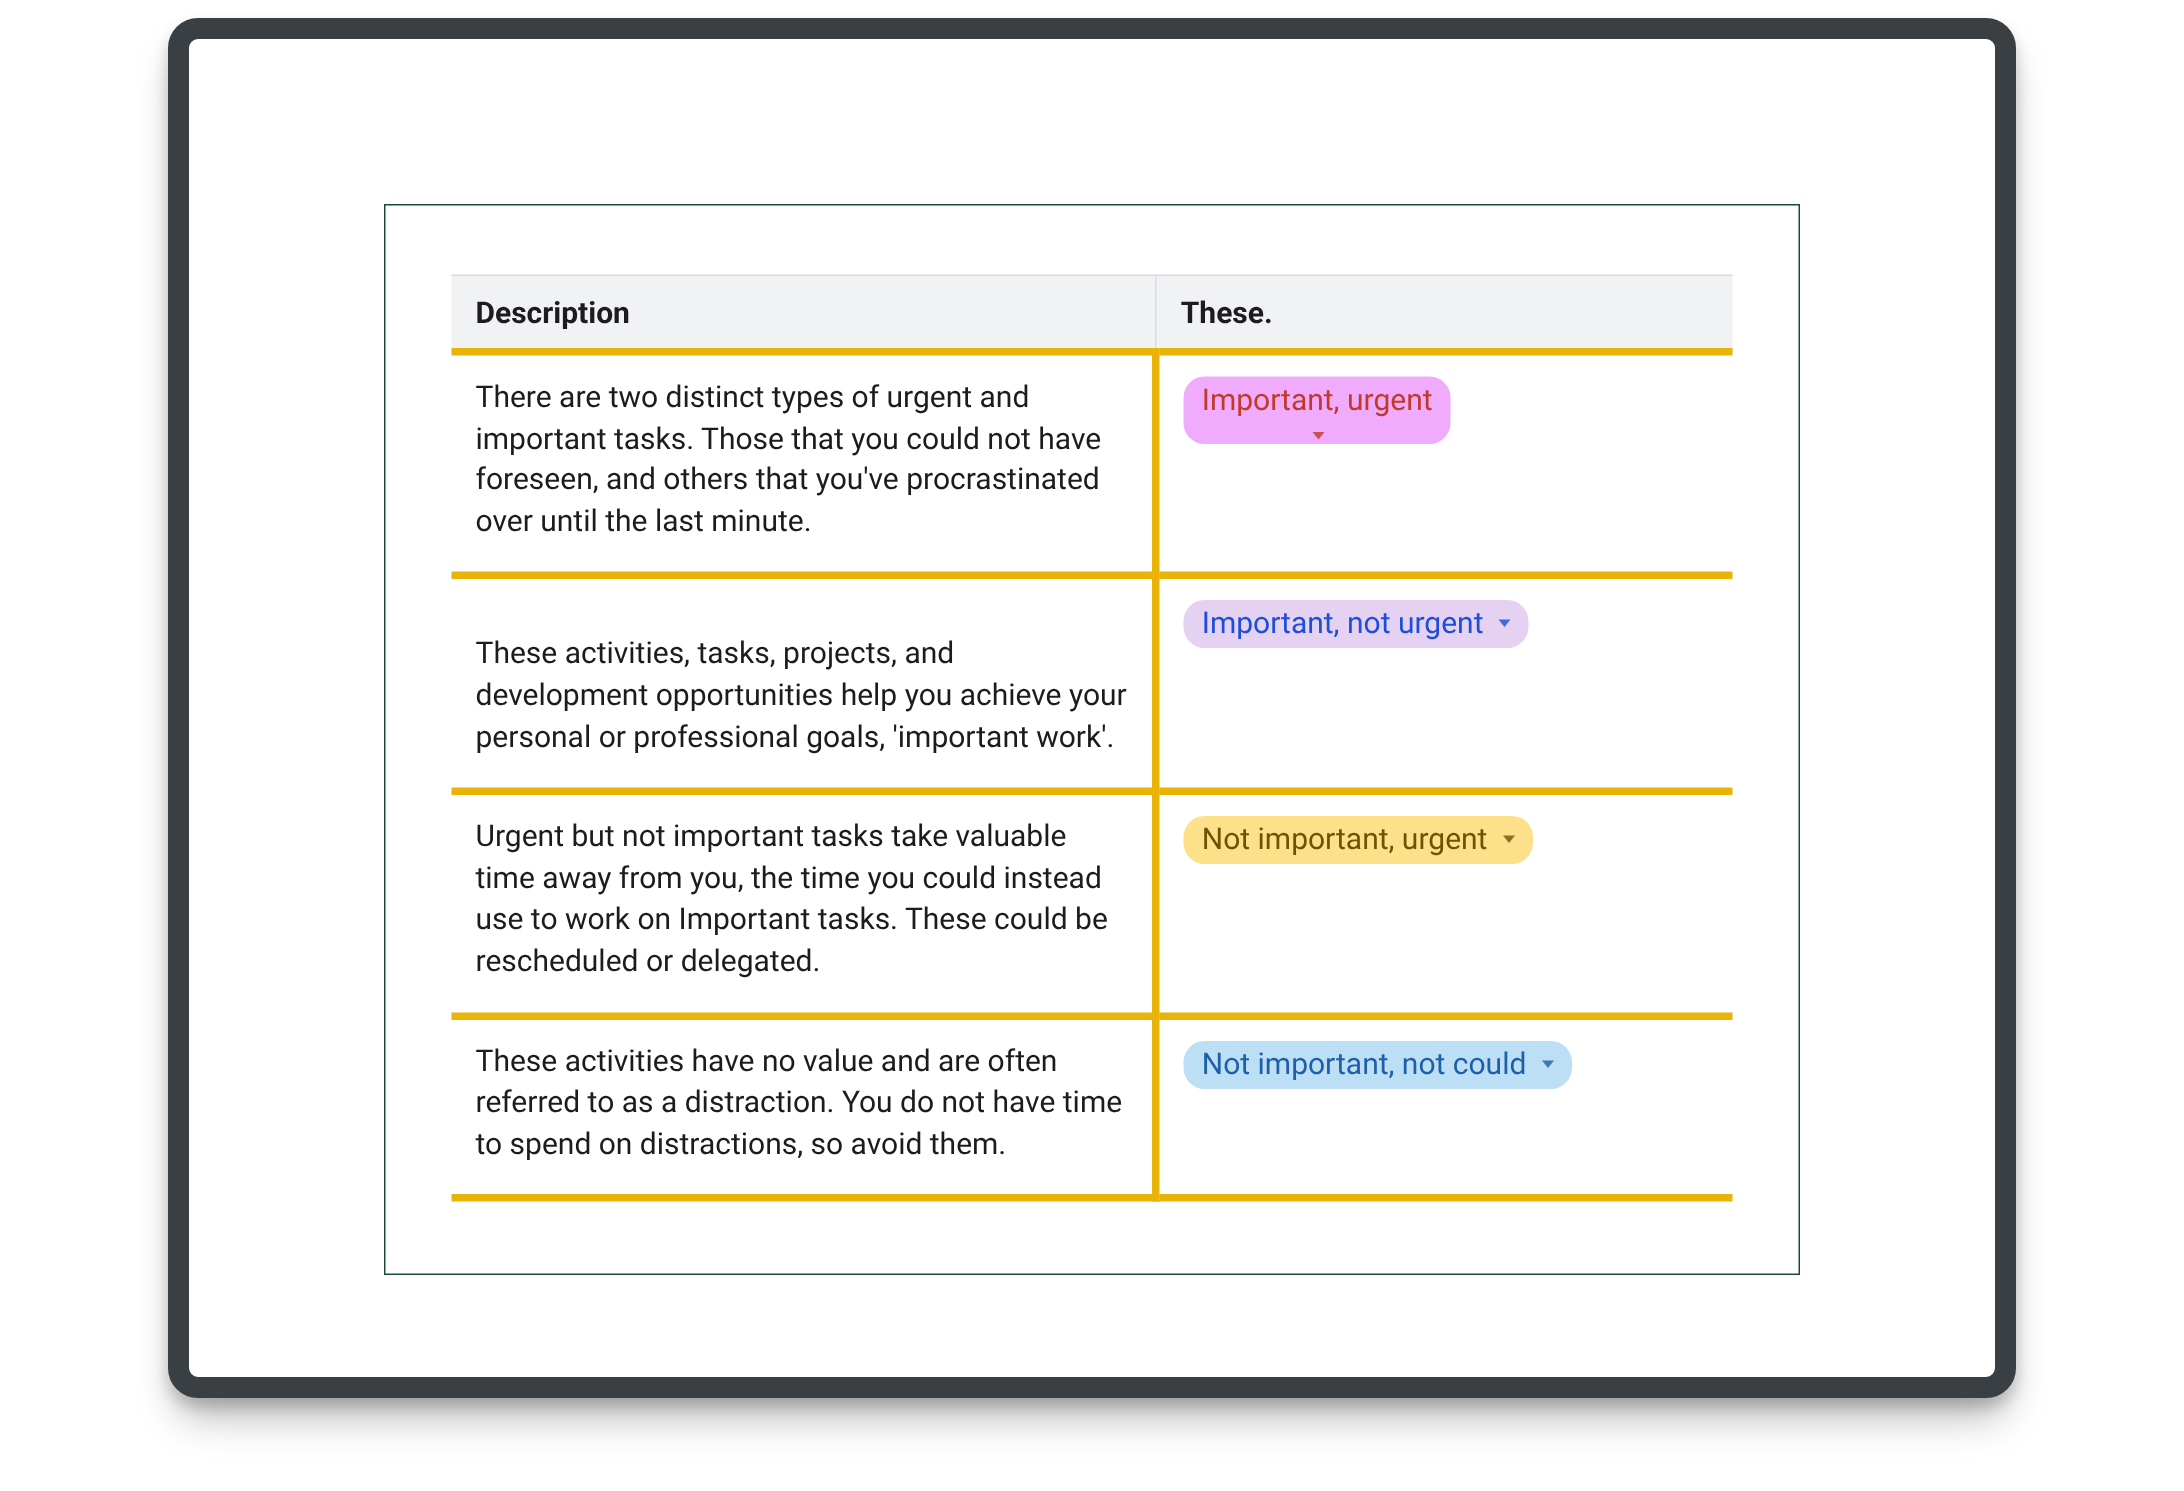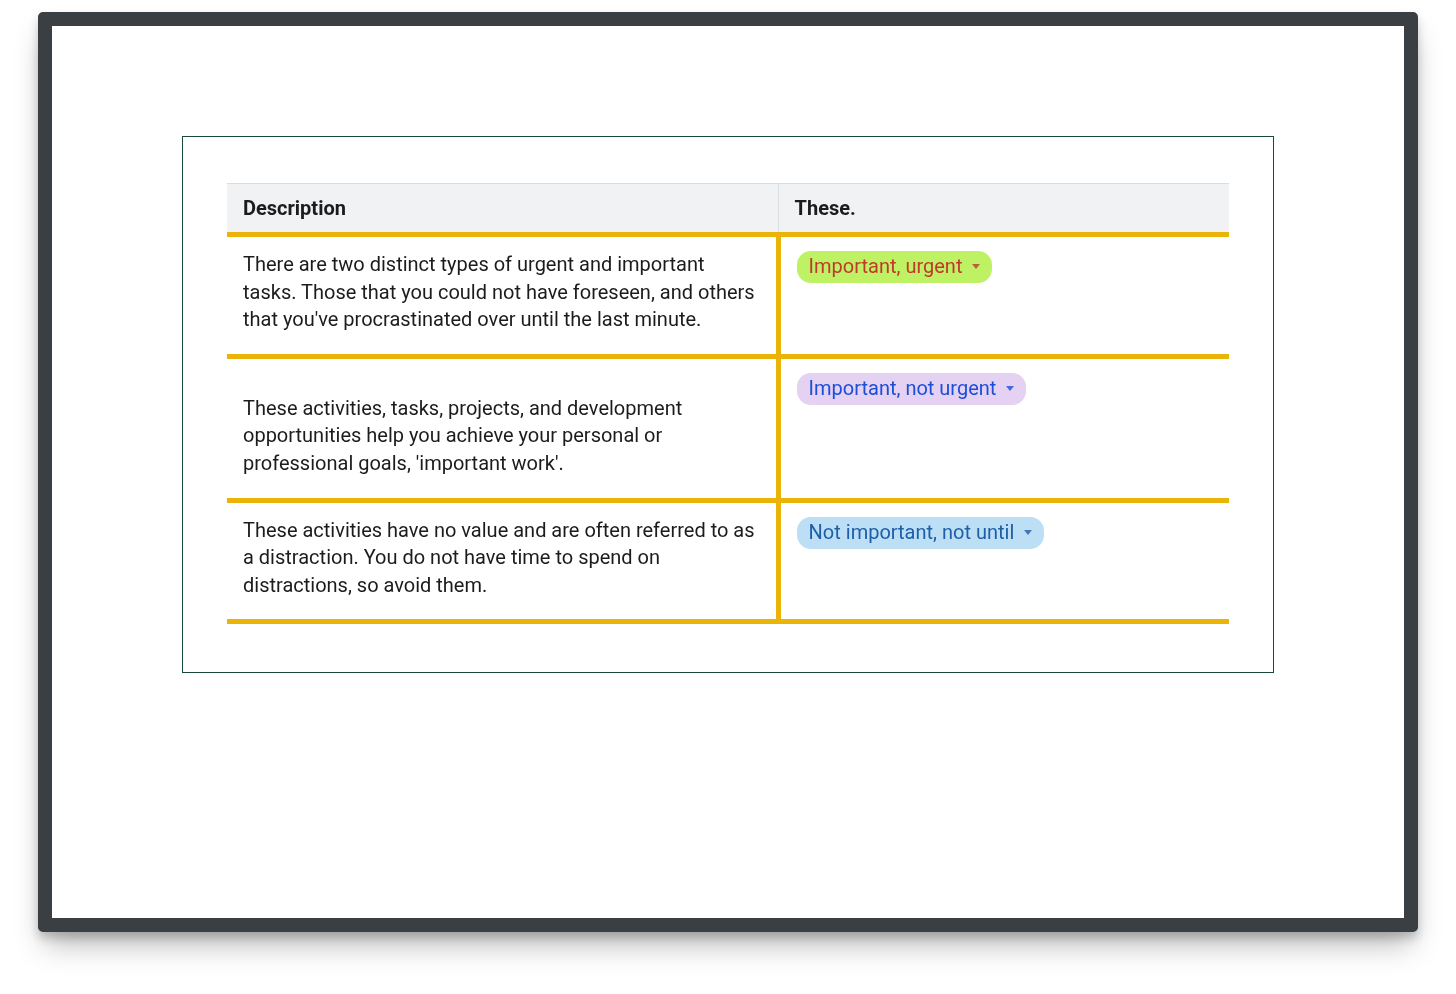--- a/index.html
+++ b/index.html
@@ -7,24 +7,24 @@
     font-family: -apple-system, BlinkMacSystemFont, 'Segoe UI', Roboto, Helvetica, Arial, sans-serif;
     background: #fff;
     width: 1456px;
     height: 994px;
     display: flex;
     align-items: flex-start;
     justify-content: center;
     padding-top: 12px;
   }
   .device-frame {
-    width: 1380px;
+    width: 1232px;
     height: 920px;
     border: 14px solid #3a3f44;
-    border-radius: 5px;
+    border-radius: 20px;
     background: #fff;
     box-shadow: 0 18px 28px -6px rgba(0,0,0,0.28), 0 6px 10px rgba(0,0,0,0.18);
     position: relative;
     padding: 110px 130px 48px 130px;
   }
   .content-box {
     border: 1px solid #1a4b38;
     padding: 46px 44px 48px 44px;
   }
   table.priority-table {
@@ -83,40 +83,49 @@
       <thead>
         <tr>
           <th>Description</th>
           <th>These.</th>
         </tr>
       </thead>
       <tbody>
         <tr>
           <td>There are two distinct types of urgent and important tasks. Those that you could not have foreseen, and others that you've procrastinated over until the last minute.</td>
           <td>
-            <span class="status-pill" style="background:#bef264;color:#c0392b;">
+            <span class="status-pill" style="background:#f0abfc;color:#c0392b;flex-direction:column;">
               <span>Important, urgent</span>
               <span class="caret"></span>
             </span>
           </td>
         </tr>
         <tr class="row-2-pad">
           <td>These activities, tasks, projects, and development opportunities help you achieve your personal or professional goals, 'important work'.</td>
           <td>
             <span class="status-pill" style="background:#e5d1f2;color:#1d4ed8;">
               <span>Important, not urgent</span>
               <span class="caret"></span>
             </span>
           </td>
         </tr>
         <tr>
+          <td>Urgent but not important tasks take valuable time away from you, the time you could instead use to work on Important tasks. These could be rescheduled or delegated.</td>
+          <td>
+            <span class="status-pill" style="background:#fde08a;color:#6b5505;">
+              <span>Not important, urgent</span>
+              <span class="caret"></span>
+            </span>
+          </td>
+        </tr>
+        <tr>
           <td>These activities have no value and are often referred to as a distraction. You do not have time to spend on distractions, so avoid them.</td>
           <td>
             <span class="status-pill" style="background:#bcdff6;color:#1e5fa8;">
-              <span>Not important, not until</span>
+              <span>Not important, not could</span>
               <span class="caret"></span>
             </span>
           </td>
         </tr>
       </tbody>
     </table>
   </div>
 </div>
 
 </body></html>

